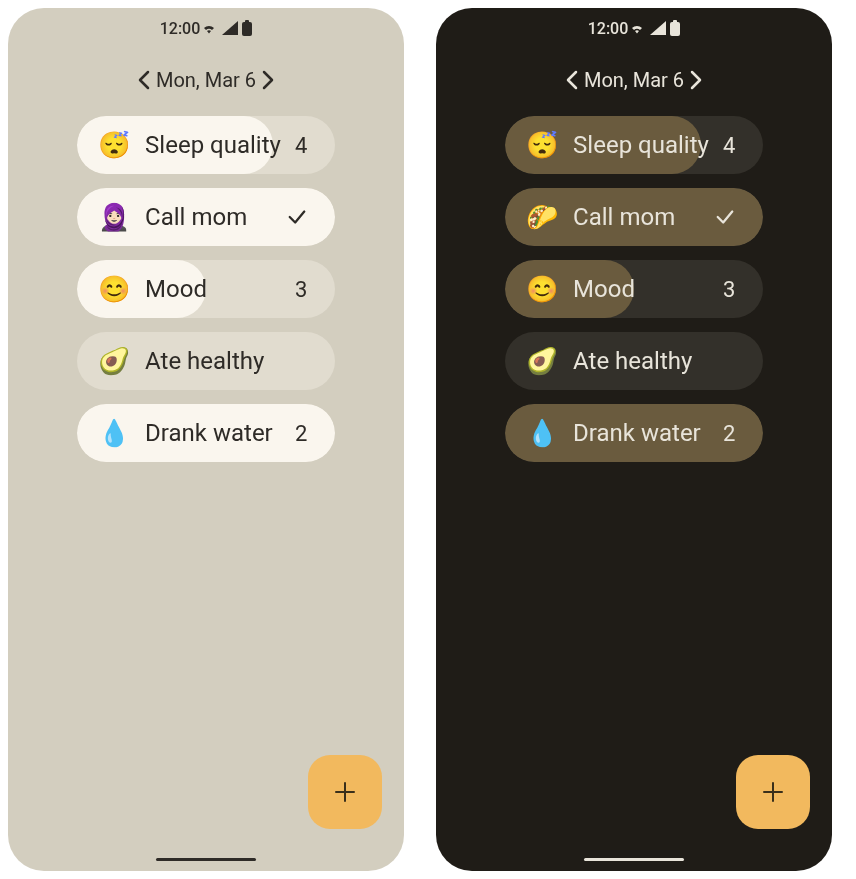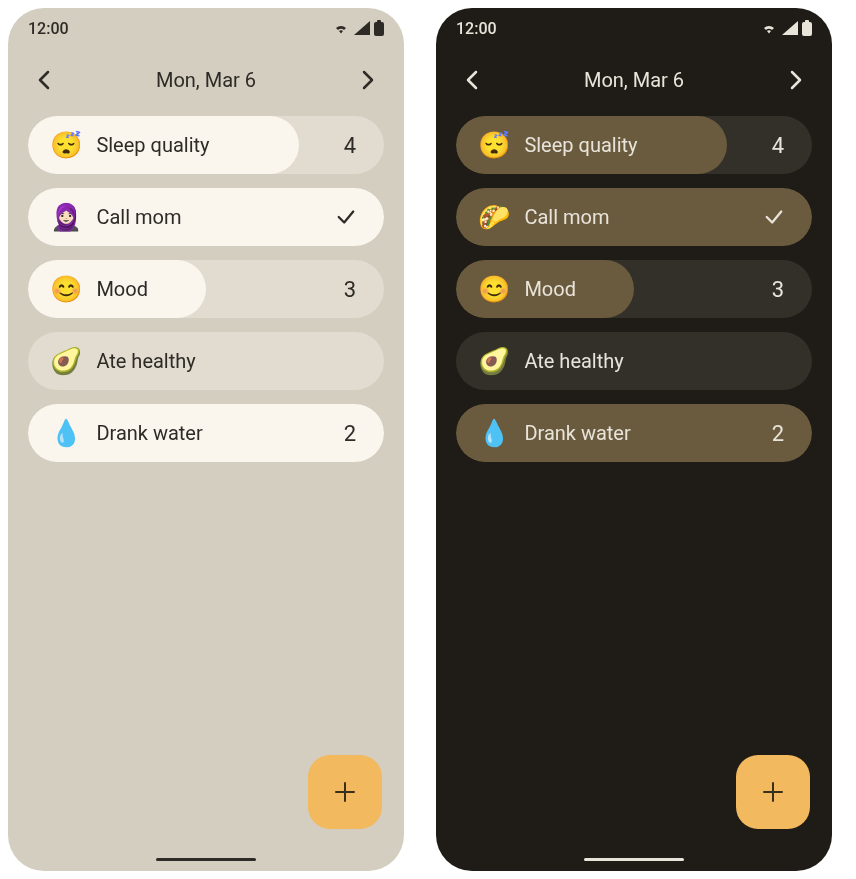--- a/index.html
+++ b/index.html
@@ -17,20 +17,21 @@
     }
     
     .phone {
       width: 396px;
       height: 863px;
       border-radius: 36px;
       position: relative;
       overflow: hidden;
       display: flex;
       flex-direction: column;
+      align-items: center;
     }
     
     .phone.light {
       background: #d3cebf;
       color: #2e2b27;
     }
     
     .phone.dark {
       background: #1f1c17;
       color: #e8e4da;
@@ -106,21 +107,21 @@
       padding: 0 22px;
       gap: 14px;
     }
     
     .habit-emoji {
       font-size: 26px;
       line-height: 1;
     }
     
     .habit-label {
-      font-size: 20px;
+      font-size: 24px;
       font-weight: 400;
       flex: 1;
     }
     
     .habit-value {
       font-size: 22px;
       font-weight: 400;
       margin-right: 6px;
     }
     

